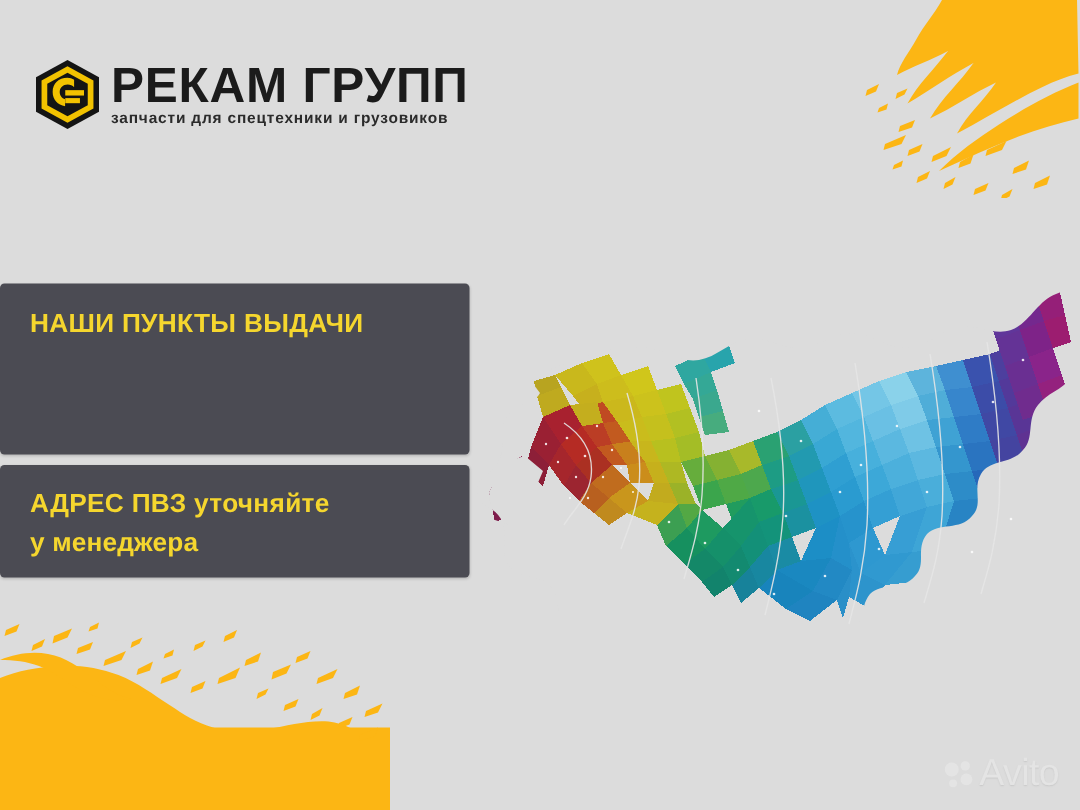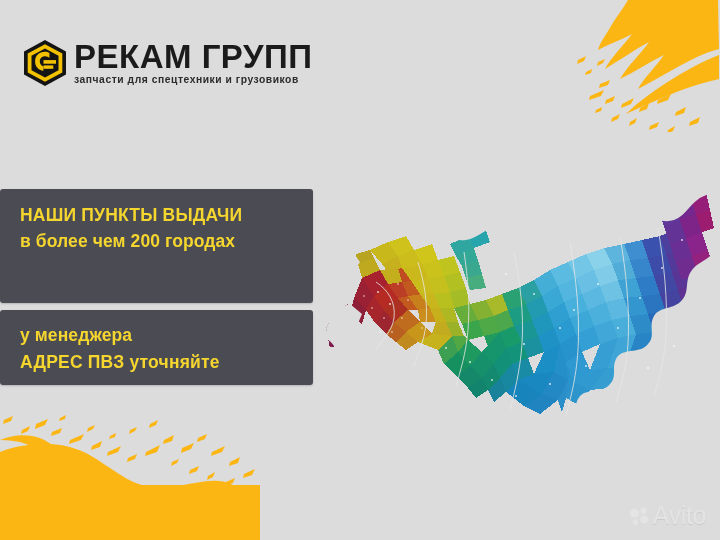--- a/index.html
+++ b/index.html
@@ -225,26 +225,25 @@
       <rect x="21.5" y="26.4" width="9.8" height="3.4" fill="#f2c200"></rect>
     </svg>
     <div id="logo-text-block">
       <div id="logo-wordmark">РЕКАМ ГРУПП</div>
       <div id="logo-tagline">запчасти для спецтехники и грузовиков</div>
     </div>
   </div>
 
   <div class="info-panel" id="panel-cities">
     <div class="panel-line line-caps">НАШИ ПУНКТЫ ВЫДАЧИ</div>
-    <div class="panel-line line-normal">в более чем 200 городах</div>
   </div>
 
   <div class="info-panel" id="panel-address">
+    <div class="panel-line line-caps">АДРЕС ПВЗ уточняйте</div>
     <div class="panel-line line-normal">у менеджера</div>
-    <div class="panel-line line-caps">АДРЕС ПВЗ уточняйте</div>
   </div>
 
   <div id="map-wrap">
     <svg id="map-svg" viewBox="0 0 396 286">
       <defs>
         <clipPath id="ru">
 
           <path d="M16,175 L8,190 L12,204 L20,215 L28,212 L30,200 L38,188
                    L34,176 L26,170 Z
                    M30,128 L18,133 L8,128 L4,140 L14,146 L10,158 L20,168

